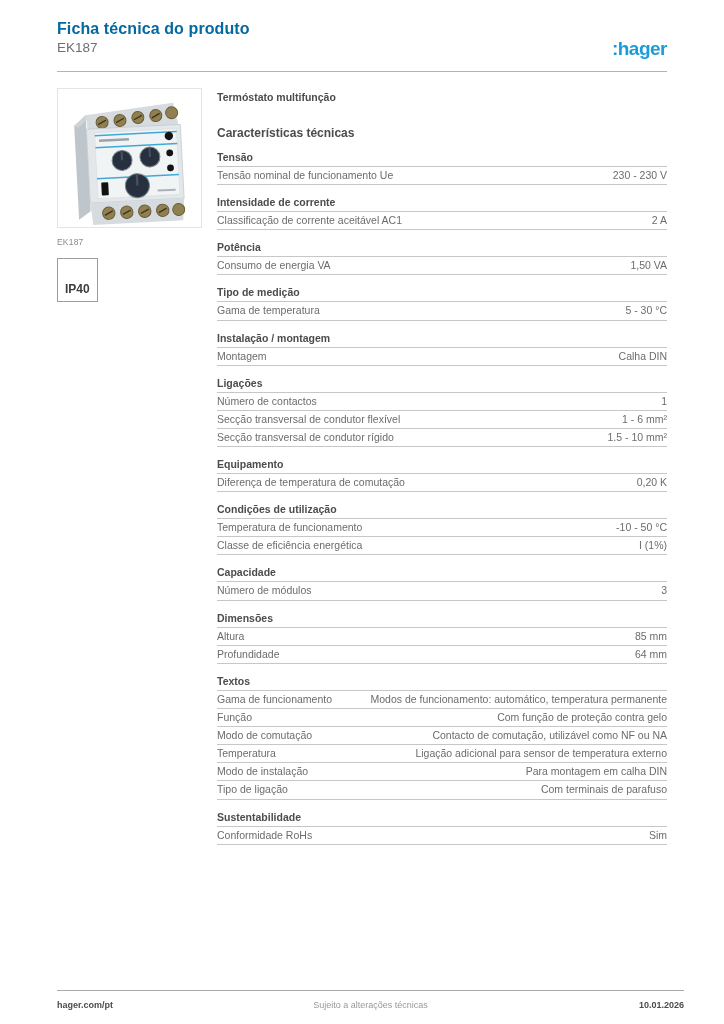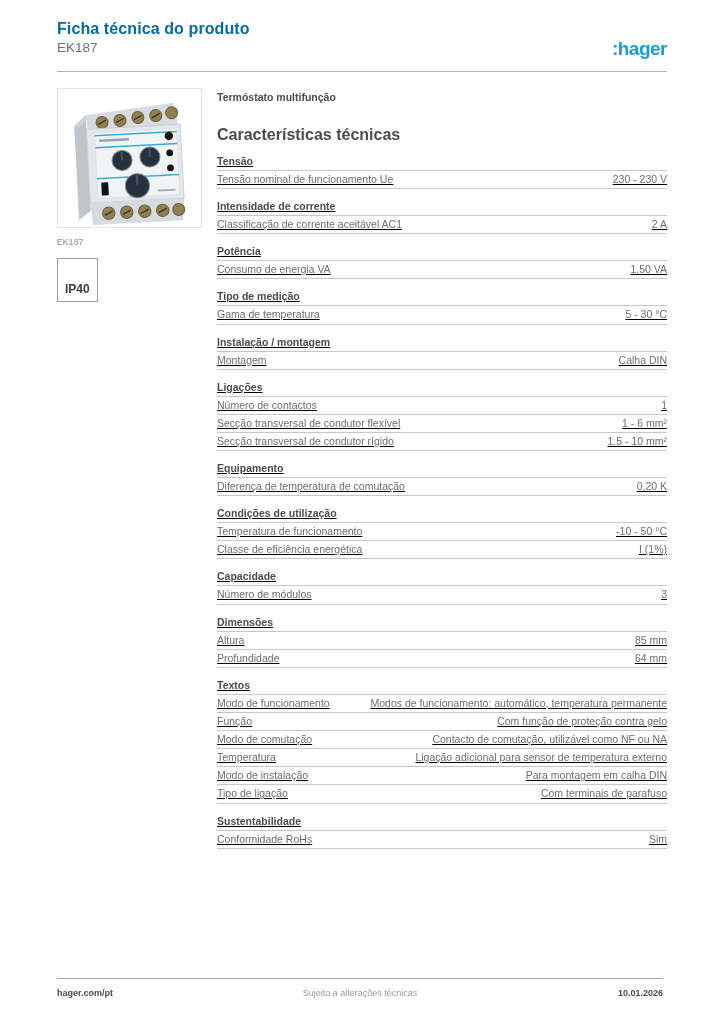--- a/index.html
+++ b/index.html
@@ -77,26 +77,26 @@
   }
 
   
   .product-name {
     font-size: 10.5px;
     font-weight: bold;
     color: #4b4c4e;
     margin-top: 3px;
   }
   .tech-heading {
-    font-size: 16px;
+    font-size: 12px;
     font-weight: bold;
     color: #4b4c4e;
     margin-top: 23px;
   }
-  .sections { margin-top: 9px; text-decoration: underline; }
+  .sections { margin-top: 9px; }
   .section { margin-top: 11px; }
   .section-title {
     font-size: 10.5px;
     font-weight: bold;
     color: #4b4c4e;
     padding-bottom: 3px;
     border-bottom: 1px solid #c6c7c8;
   }
   .spec-row {
     display: flex;
@@ -108,22 +108,22 @@
     padding: 2px 0 2px 0;
     border-bottom: 1px solid #c6c7c8;
     line-height: 1.25;
   }
   .spec-row .row-label { white-space: nowrap; }
   .spec-row .row-value { margin-left: auto; text-align: right; }
 
   
   .footer {
     position: absolute;
-    left: 57px; right: 61px; bottom: 0;
-    height: 46px;
+    left: 57px; right: 40px; bottom: 0;
+    height: 34px;
     border-top: 1px solid #a9aaab;
     padding-top: 9px;
     display: flex;
     justify-content: space-between;
     align-items: flex-start;
     font-size: 9px;
   }
   .footer .f-left  { font-weight: bold; color: #4b4c4e; text-decoration: none; }
   .footer .f-center { color: #98999b; position: absolute; left: 50%; transform: translateX(-50%); }
   .footer .f-right { font-weight: bold; color: #4b4c4e; }
@@ -337,21 +337,21 @@
         <span class="row-value">64 mm</span>
       </div>
             </div>
   </div>
 
   <div class="section">
     <div class="section-title">Textos</div>
     <div>
 
     <div class="spec-row">
-        <span class="row-label">Modo de funcionamento</span>
+        <span class="row-label">Gama de funcionamento</span>
         <span class="row-value">Modos de funcionamento: automático, temperatura permanente</span>
       </div>
               <div class="spec-row">
         <span class="row-label">Função</span>
         <span class="row-value">Com função de proteção contra gelo</span>
       </div>
               <div class="spec-row">
         <span class="row-label">Modo de comutação</span>
         <span class="row-value">Contacto de comutação, utilizável como NF ou NA</span>
       </div>

